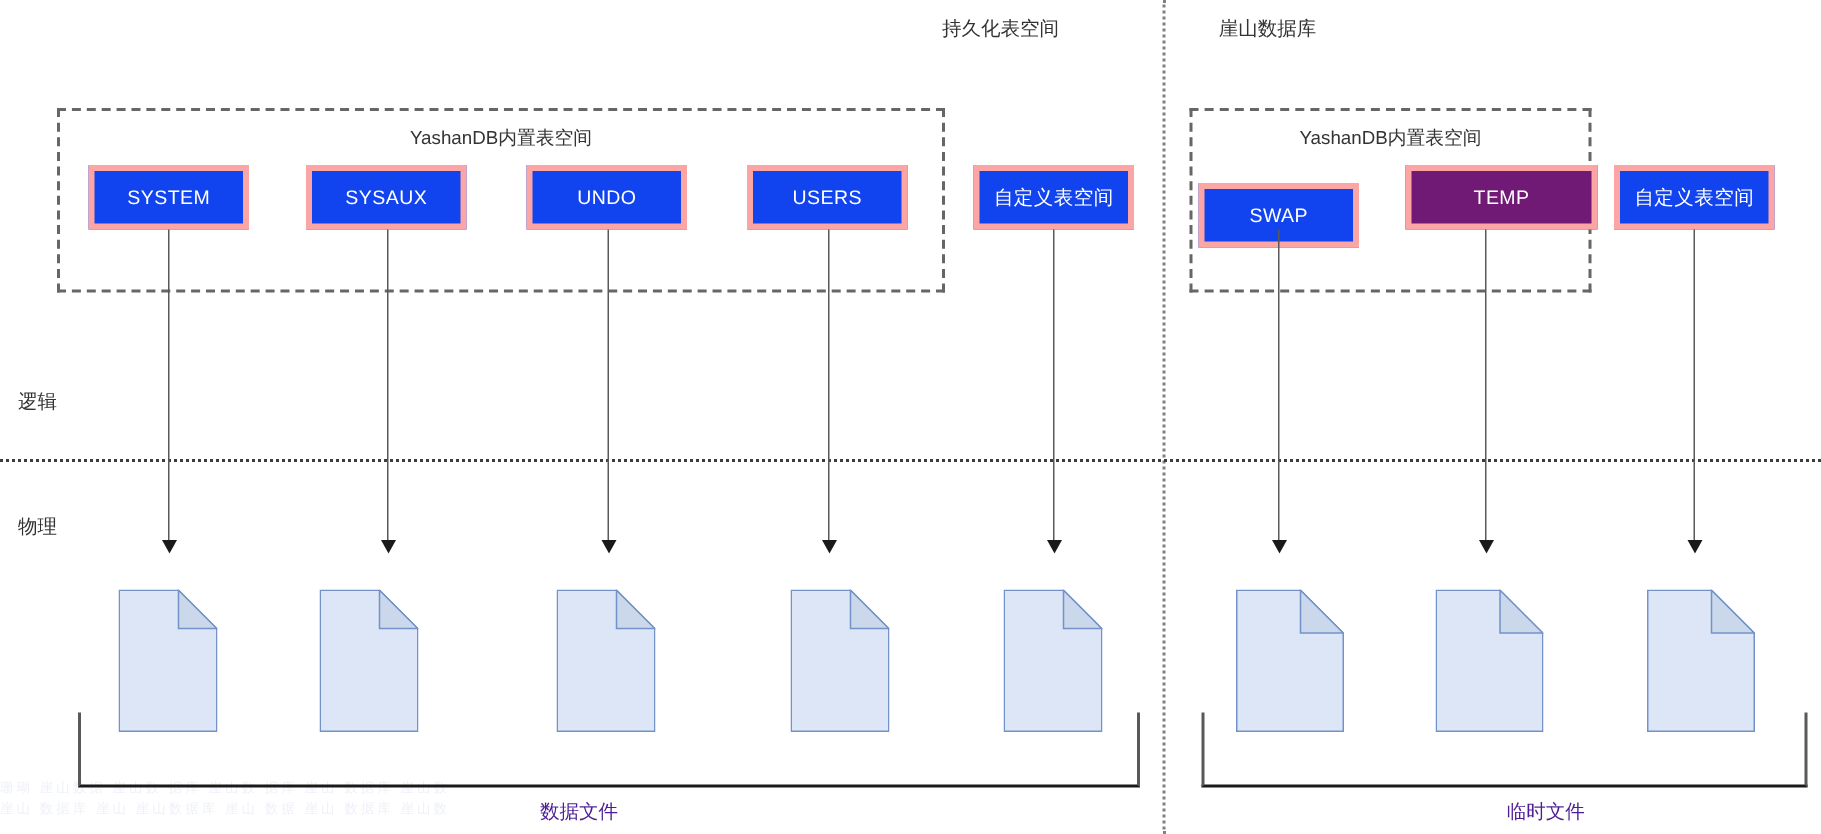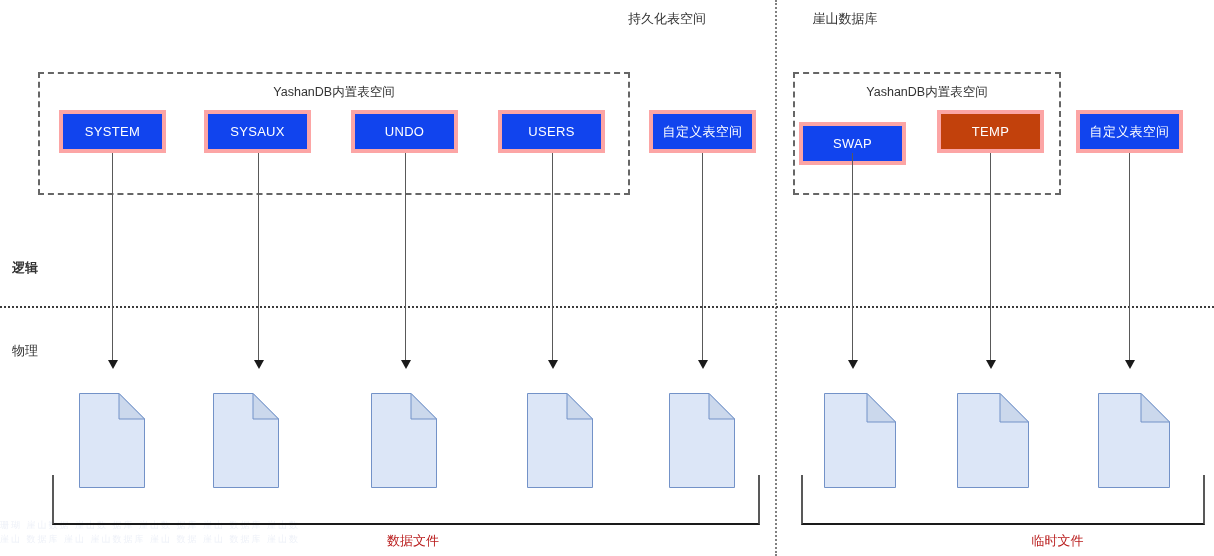--- a/index.html
+++ b/index.html
@@ -106,24 +106,23 @@
   .bracket {
     position: absolute;
     box-sizing: border-box;
     border-left: 2px solid #595959;
     border-right: 2px solid #595959;
     border-bottom: 2px solid #1a1a1a;
   }
   .bracket-label {
     position: absolute;
     font-size: 13px;
-    color: #b91c1c;
+    color: #4c1d95;
     white-space: nowrap;
     transform: translateX(-50%);
-    margin-left: 27px;
   }
 
   
   .watermark {
     position: absolute;
     font-size: 9px;
     color: #eef1f8;
     white-space: nowrap;
     user-select: none;
     letter-spacing: 2px;
@@ -136,37 +135,37 @@
 
   <div class="watermark" style="left:0px; top:519px;">珊瑚 崖山数据 崖山数 据库 崖山数 据库 崖山 数据库 崖山数</div>
   <div class="watermark" style="left:0px; top:533px;">崖山 数据库 崖山 崖山数据库 崖山 数据 崖山 数据库 崖山数</div>
 
   <div class="v-divider" id="v-divider" style="left: 775px; top: 0px; height: 556px;"></div>
   <div class="h-divider" id="h-divider" style="left: 0px; top: 306px; width: 1214px;"></div>
 
   <div class="section-label" id="sec-0" style="left: 667px; top: 10px;">持久化表空间</div>
   <div class="section-label" id="sec-1" style="left: 845px; top: 10px;">崖山数据库</div>
 
-  <div class="layer-label" id="lay-0" style="left: 12px; top: 259px; font-weight: bold;">逻辑</div>
+  <div class="layer-label" id="lay-0" style="left: 12px; top: 259px;">逻辑</div>
   <div class="layer-label" id="lay-1" style="left: 12px; top: 342px;">物理</div>
 
   <div class="group-box" id="grp-0" style="left: 38px; top: 72px; width: 592px; height: 123px;">
     <div class="group-box-title">YashanDB内置表空间</div>
   </div>
   <div class="group-box" id="grp-1" style="left: 793px; top: 72px; width: 268px; height: 123px;">
     <div class="group-box-title">YashanDB内置表空间</div>
   </div>
 
   <div class="ts-box" id="ts-0" style="left: 59px; top: 110px; width: 107px; height: 43px; background: rgb(17, 68, 238);">SYSTEM</div>
   <div class="ts-box" id="ts-1" style="left: 204px; top: 110px; width: 107px; height: 43px; background: rgb(17, 68, 238);">SYSAUX</div>
   <div class="ts-box" id="ts-2" style="left: 351px; top: 110px; width: 107px; height: 43px; background: rgb(17, 68, 238);">UNDO</div>
   <div class="ts-box" id="ts-3" style="left: 498px; top: 110px; width: 107px; height: 43px; background: rgb(17, 68, 238);">USERS</div>
   <div class="ts-box" id="ts-4" style="left: 649px; top: 110px; width: 107px; height: 43px; background: rgb(17, 68, 238);">自定义表空间</div>
   <div class="ts-box" id="ts-5" style="left: 799px; top: 122px; width: 107px; height: 43px; background: rgb(17, 68, 238);">SWAP</div>
-  <div class="ts-box" id="ts-6" style="left: 937px; top: 110px; width: 107px; height: 43px; background: #c2410c;">TEMP</div>
+  <div class="ts-box" id="ts-6" style="left: 937px; top: 110px; width: 128px; height: 43px; background: #701a75;">TEMP</div>
   <div class="ts-box" id="ts-7" style="left: 1076px; top: 110px; width: 107px; height: 43px; background: rgb(17, 68, 238);">自定义表空间</div>
 
   <div id="connector-layer">
       <div class="connector" style="left: 112px; top: 153px; height: 208px;"></div>
       <div class="arrow-head" style="left: 113px; top: 360px;"></div>
       <div class="connector" style="left: 258px; top: 153px; height: 208px;"></div>
       <div class="arrow-head" style="left: 259px; top: 360px;"></div>
       <div class="connector" style="left: 405px; top: 153px; height: 208px;"></div>
       <div class="arrow-head" style="left: 406px; top: 360px;"></div>
       <div class="connector" style="left: 552px; top: 153px; height: 208px;"></div>

